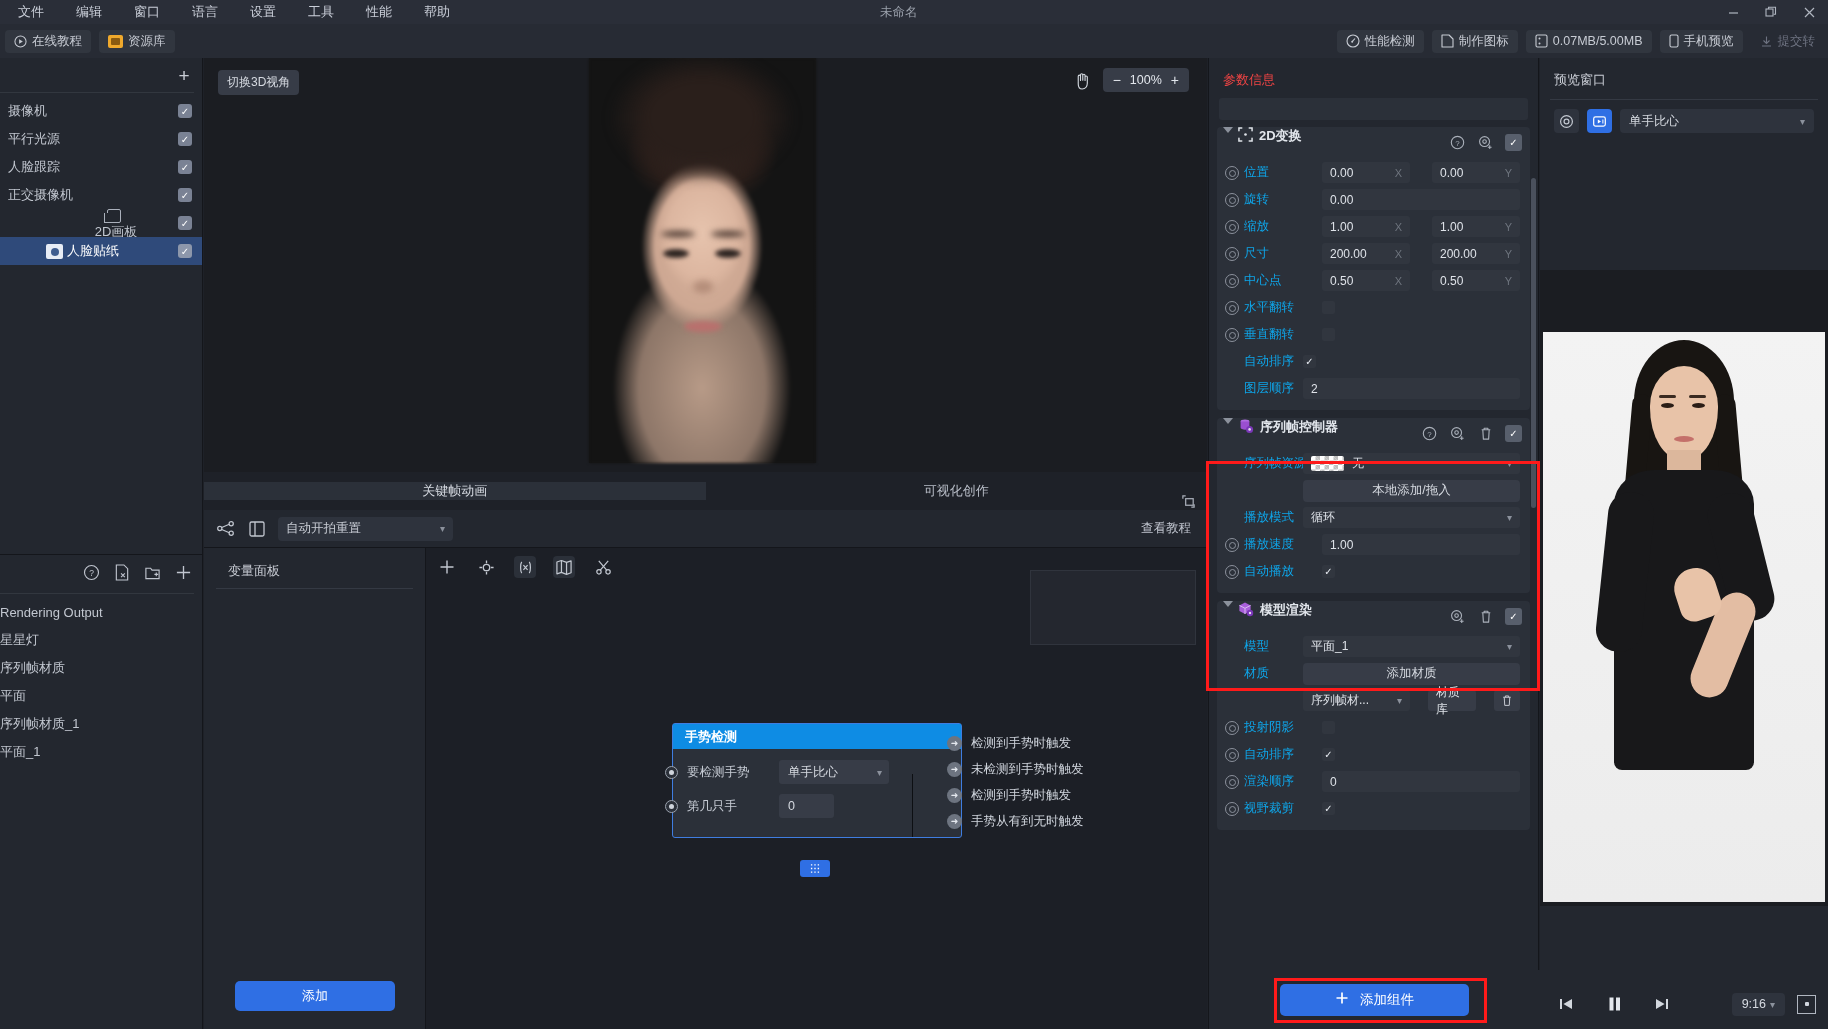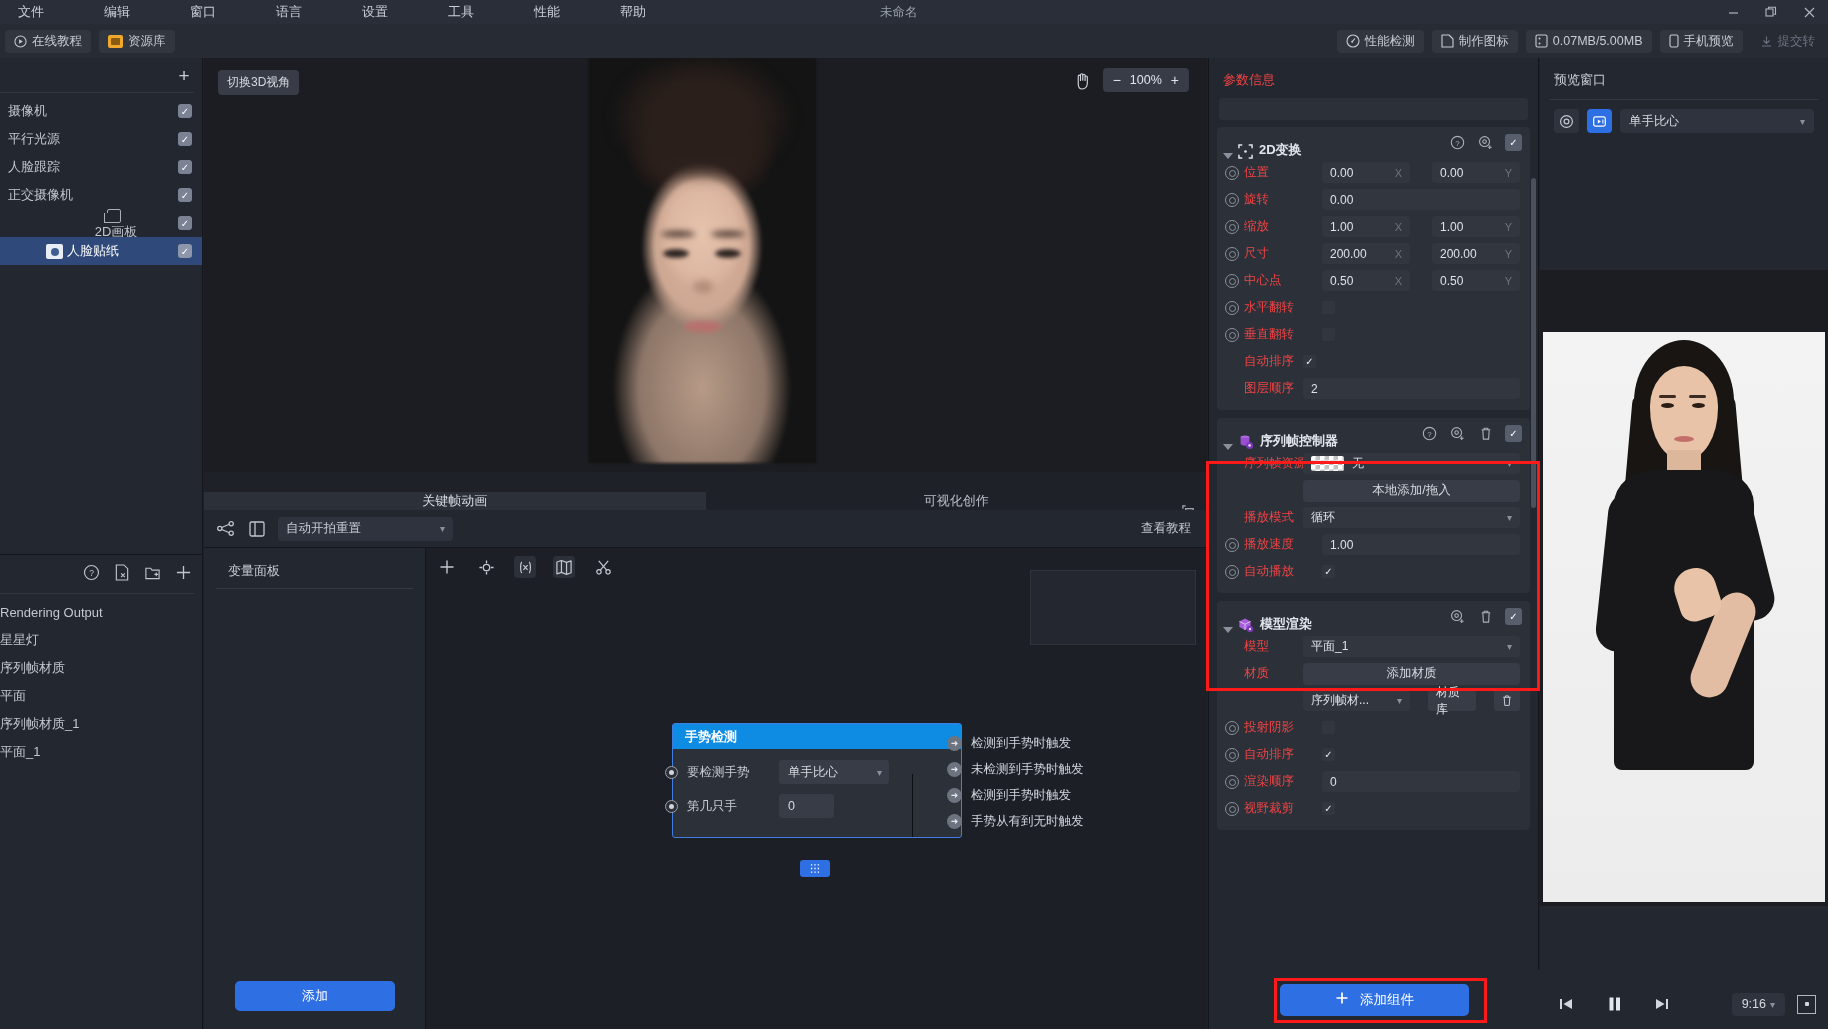--- a/index.html
+++ b/index.html
@@ -11,21 +11,21 @@
     overflow: hidden;
     font-size: 13px;
   }
   .app { position: relative; width: 1828px; height: 1029px; }
 
   
   .titlebar {
     position: absolute; left: 0; top: 0; width: 1828px; height: 24px;
     background: #2a2e38; display: flex; align-items: center;
   }
-  .menubar { display: flex; align-items: center; height: 24px; padding-left: 2px; gap: 28px; }
+  .menubar { display: flex; align-items: center; height: 24px; padding-left: 2px; }
   .menu-item {
     padding: 0 16px; height: 24px; line-height: 24px;
     color: #c9ced8; font-size: 13px; cursor: default; white-space: nowrap;
   }
   .win-title {
     position: absolute; left: 880px; top: 0; height: 24px; line-height: 24px;
     color: #9aa0ab; font-size: 12.5px;
   }
   .win-ctrls {
     position: absolute; right: 0px; top: 0; height: 24px;
@@ -177,21 +177,21 @@
   .zoom-ctl {
     display: flex; align-items: center; gap: 9px;
     background: #373c47; border-radius: 4px; padding: 4px 10px;
     font-size: 12.5px; color: #e2e6ec;
   }
   .zoom-ctl span.pm { font-size: 14px; cursor: default; }
 
   
   .tabstrip {
     position: absolute; left: 204px; top: 472px; width: 1003px; height: 38px;
-    background: #1e2128; display: flex; align-items: flex-end;
+    background: #1e2128; display: flex; align-items: center;
   }
   .tab {
     flex: 1; display: flex; align-items: center; justify-content: center;
     font-size: 13px; color: #b9bec8; position: relative;
   }
   .tab.active { background: #2b3039; color: #d7dbe2; }
   .tab-exp {
     position: absolute; right: 10px; top: 10px; width: 18px; height: 18px;
     display: flex; align-items: center; justify-content: center; color: #aab0ba;
   }
@@ -306,21 +306,21 @@
     overflow: hidden; padding: 0 8px;
   }
   .ins-namebox {
     height: 22px; background: #2b3039; border-radius: 3px; margin: 0 2px 7px 2px;
   }
   .comp {
     background: #2b3039; border-radius: 4px; margin-bottom: 8px; padding-bottom: 8px;
     position: relative;
   }
   .comp-hd {
-    height: 32px; display: flex; align-items: flex-end; padding-left: 6px; position: relative;
+    height: 32px; display: flex; align-items: flex-start; padding-left: 6px; position: relative;
   }
   .tri {
     width: 0; height: 0; border-left: 5px solid transparent; border-right: 5px solid transparent;
     border-top: 6px solid #8b919c; margin-right: 5px; flex: none;
   }
   .comp-ttl { font-size: 13px; font-weight: bold; color: #e3e7ed; margin-left: 6px; }
   .comp-acts {
     position: absolute; right: 8px; top: 7px; display: flex; align-items: center; gap: 11px;
   }
   .ca { width: 17px; height: 17px; display: flex; align-items: center; justify-content: center; color: #aab0ba; }
@@ -332,21 +332,21 @@
   }
   .key-ic {
     width: 14px; height: 14px; flex: none; margin-right: 5px;
     border: 1.4px solid #8b919c; border-radius: 50%; position: relative;
   }
   .key-ic::after {
     content: ""; position: absolute; left: 3.2px; top: 3.2px;
     width: 5px; height: 5px; border-radius: 50%; border: 1.4px solid #8b919c;
   }
   .plabel {
-    font-size: 12.5px; color: #ef4444; width: 78px; flex: none; white-space: nowrap;
+    font-size: 12.5px; color: #0ea5e9; width: 78px; flex: none; white-space: nowrap;
   }
   .plabel.noind { margin-left: 19px; width: 59px; }
   .fieldwrap { display: flex; gap: 22px; flex: 1; padding-right: 10px; }
   .f {
     height: 21px; background: #31363f; border-radius: 3px; flex: 1;
     display: flex; align-items: center; padding: 0 8px; font-size: 12px; color: #dfe3e9;
     position: relative;
   }
   .f .ax { position: absolute; right: 8px; font-size: 11px; color: #6e747e; }
   .f .caret { position: absolute; right: 8px; font-size: 10px; color: #8b919c; }

